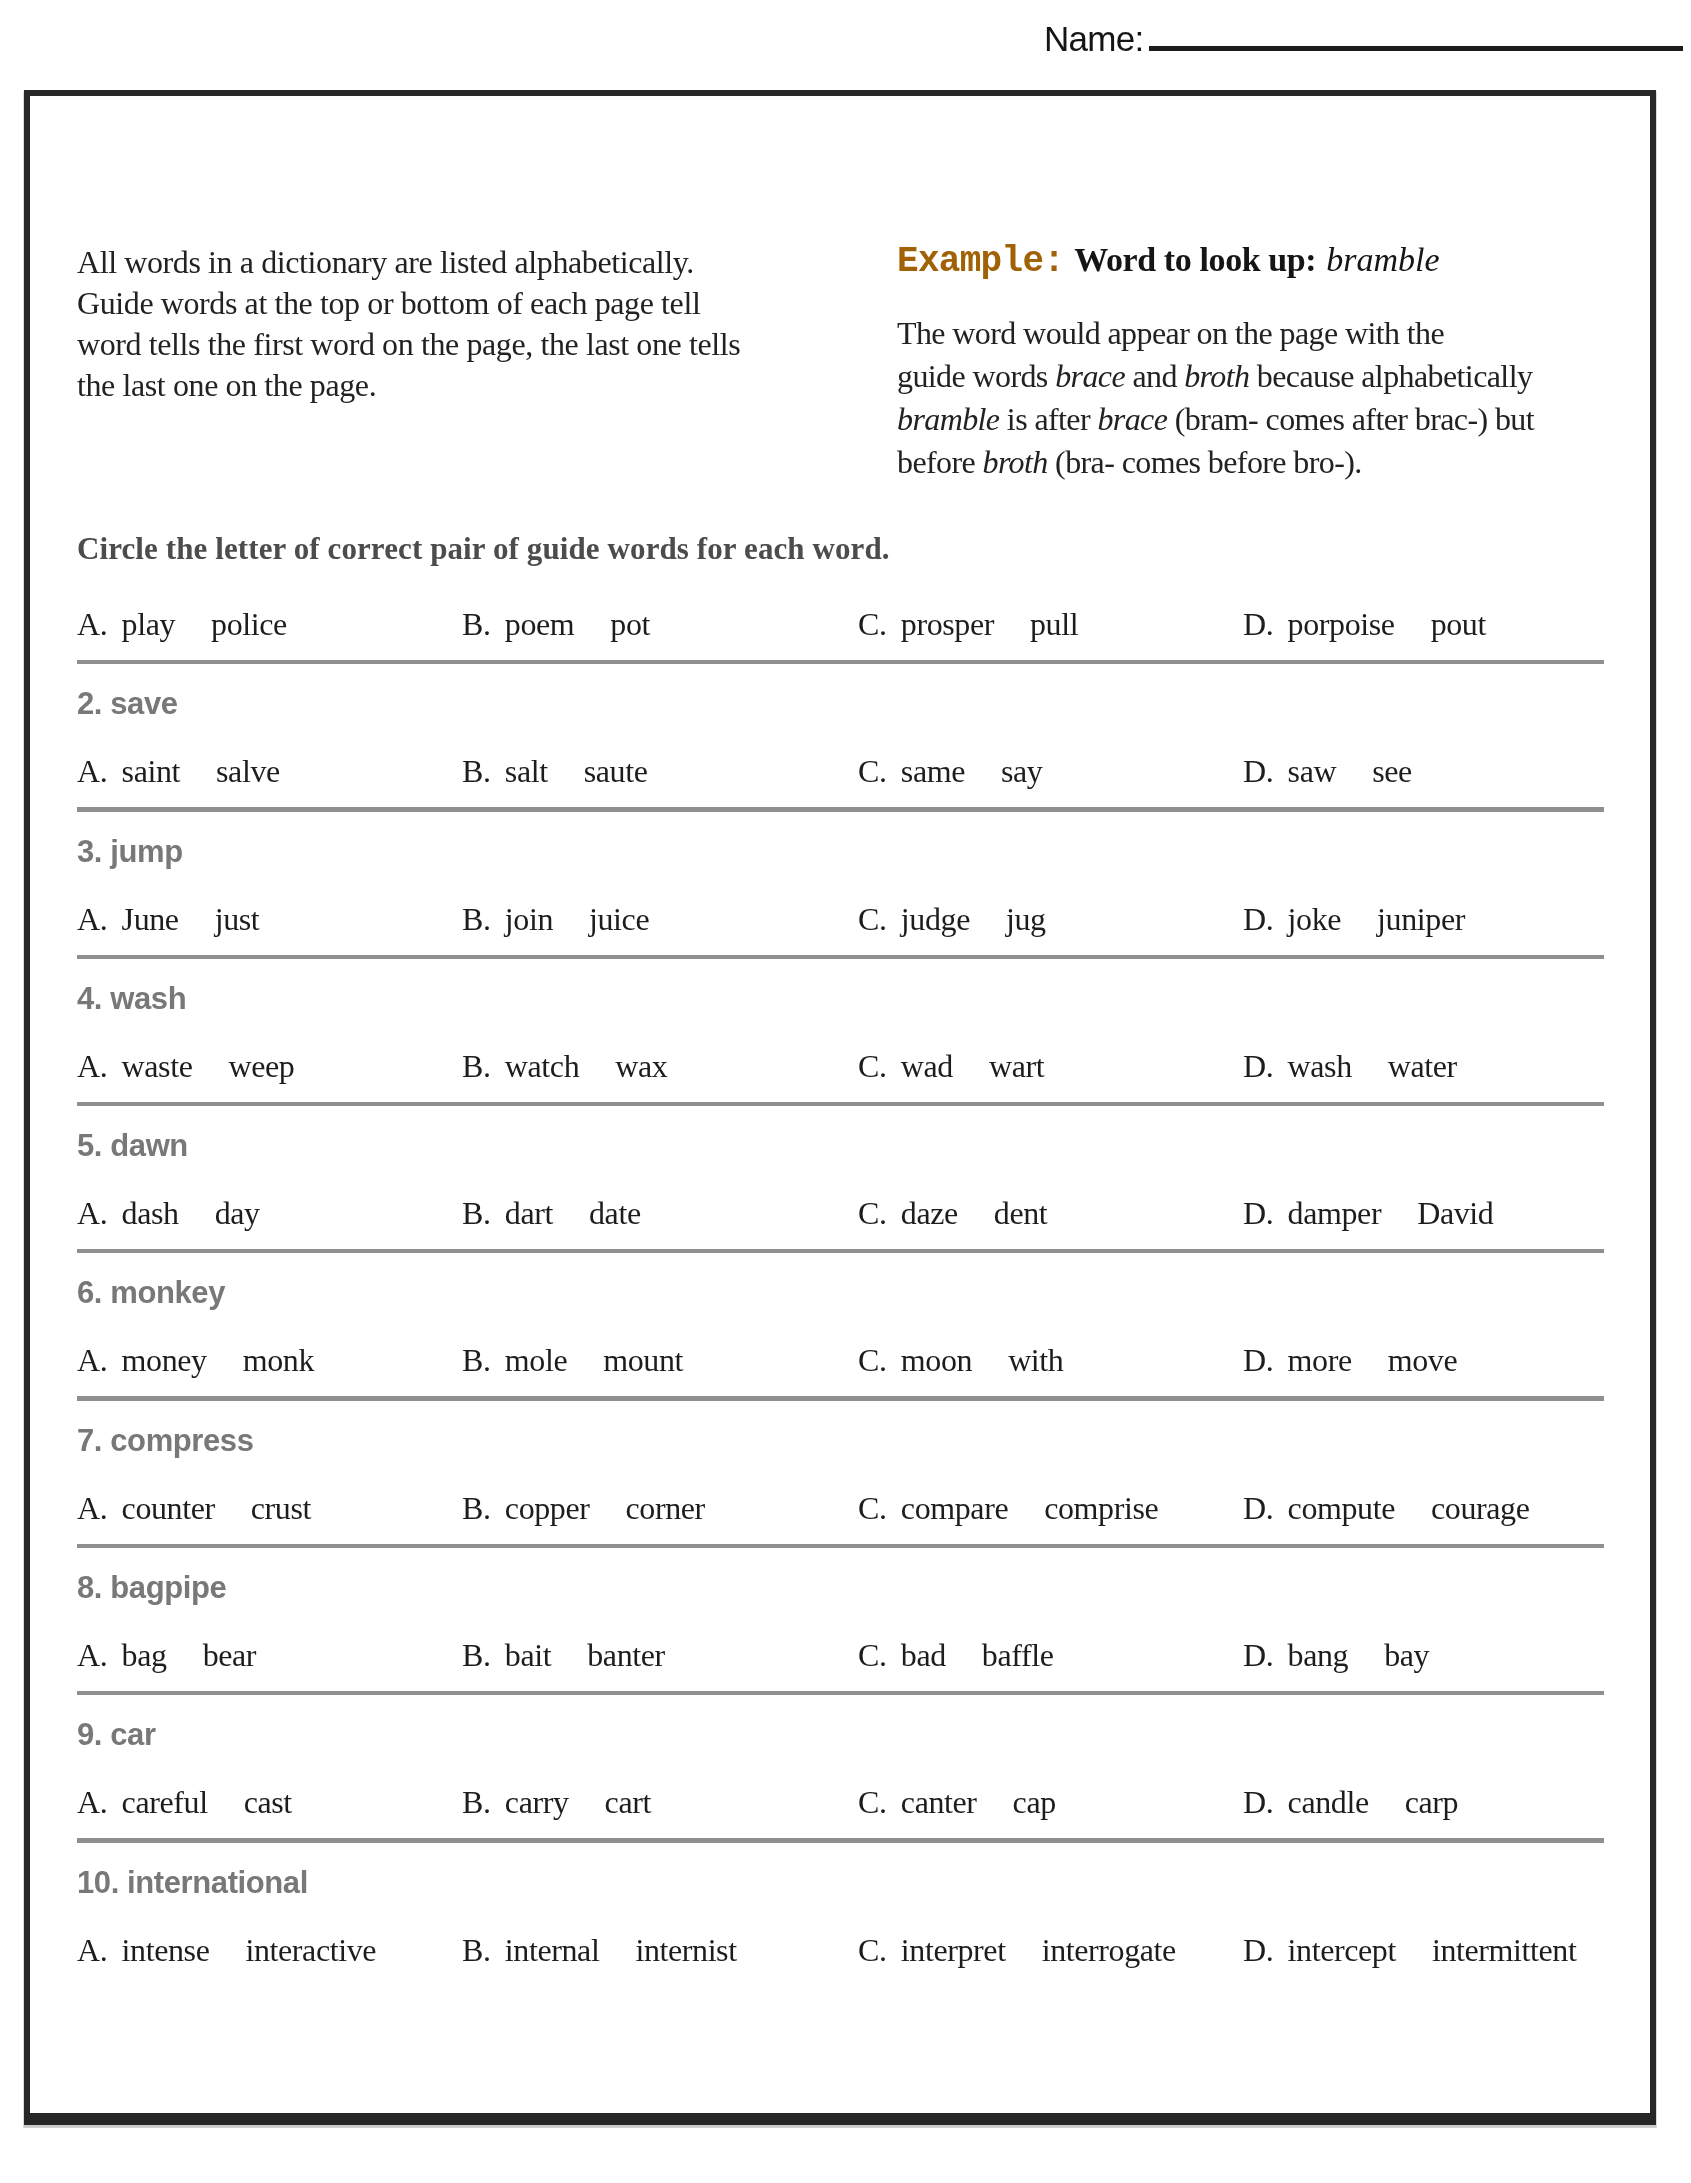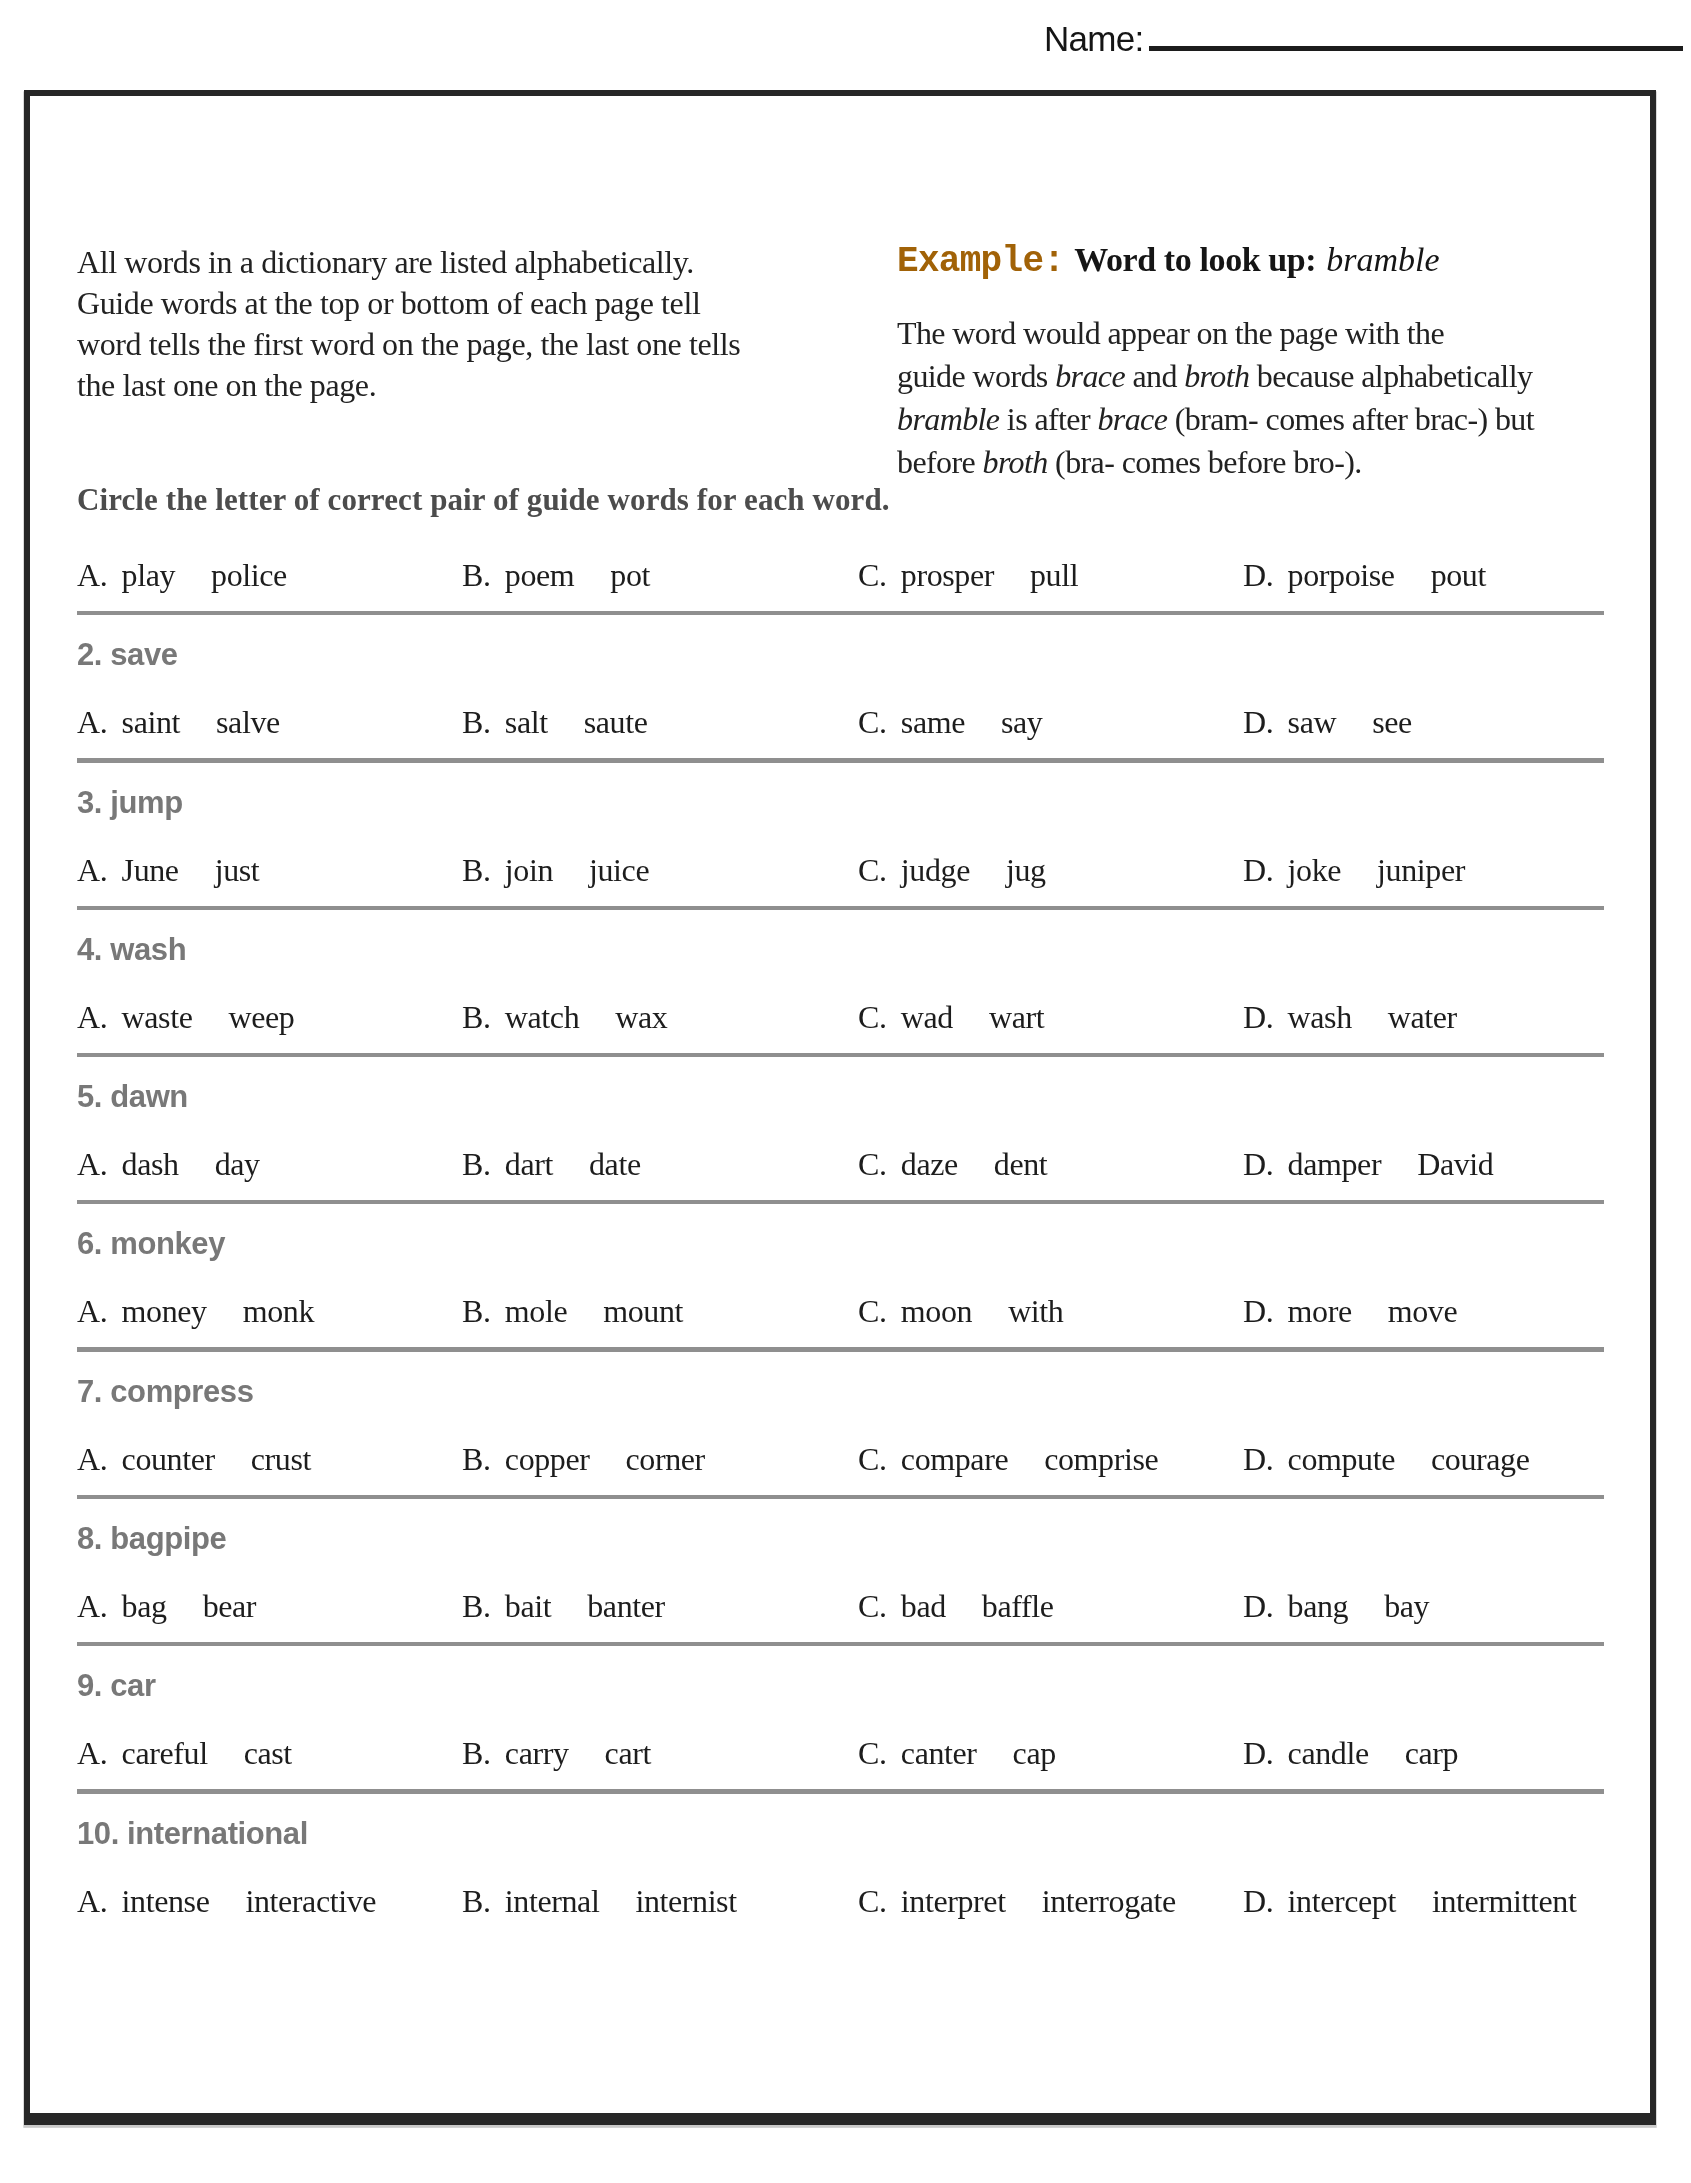--- a/index.html
+++ b/index.html
@@ -72,20 +72,21 @@
     margin-top: 27px;
     font-size: 32px; line-height: 43px;
     letter-spacing: -0.6px;
     color: #222222;
     white-space: nowrap;
   }
   .example-paragraph .it { font-style: italic; }
 
   
   .instruction {
+    margin-top: 49px;
     font-weight: bold;
     font-size: 31px; line-height: 31px;
     color: #4c4c4c;
     letter-spacing: 0.1px;
   }
 
   
   .questions { margin-top: 44px; }
   .q-label {
     font-family: "Liberation Sans", "DejaVu Sans", sans-serif;

